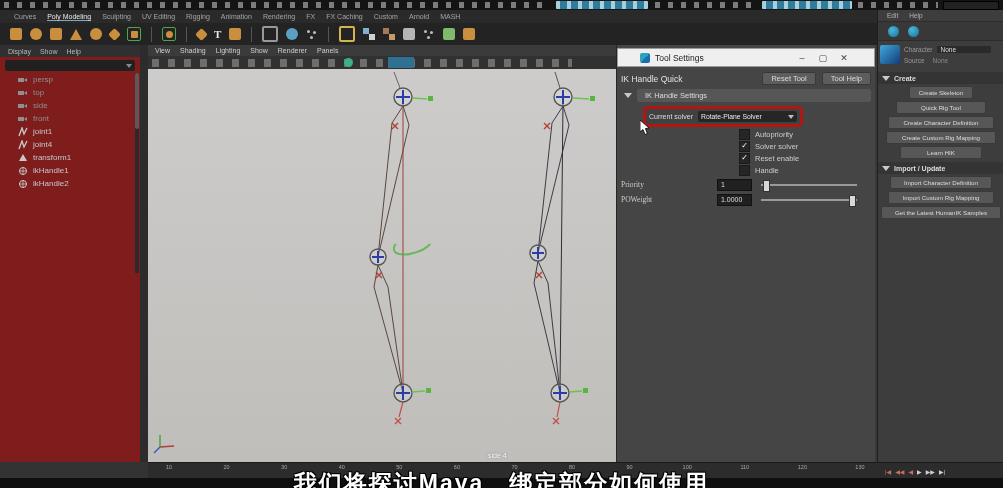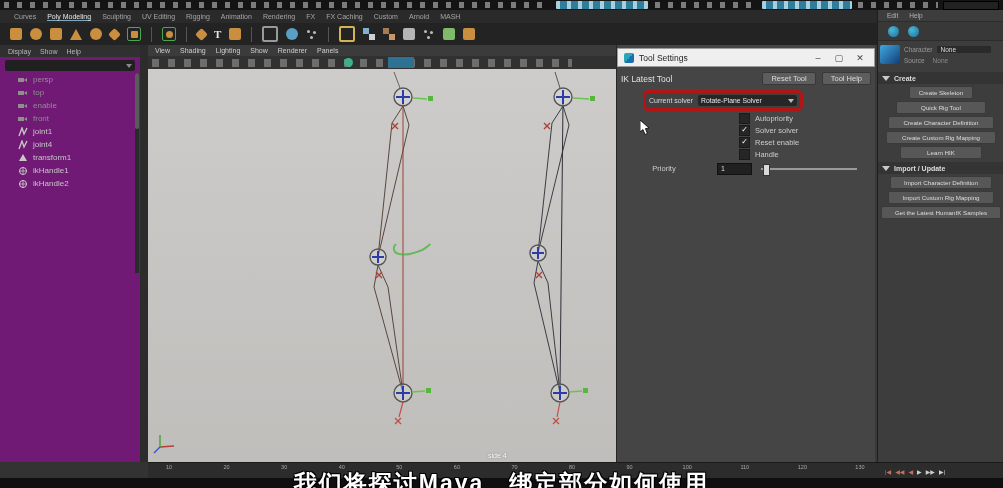--- a/index.html
+++ b/index.html
@@ -32,21 +32,21 @@
   .tt{background:none;color:#e8e8e8;font:bold 11px "Liberation Serif",serif;width:auto;line-height:12px;}
   .sep{display:inline-block;width:1px;height:15px;background:#555;margin:0 6px;border-radius:0;}
   .pair{background:none;position:relative;}
   .pair i,.pair em{position:absolute;width:6px;height:6px;display:block;}
   .pair i{left:0;top:0;} .pair em{right:0;bottom:0;}
   .dots{background:none;position:relative;}
   .dots::before{content:"";position:absolute;left:1px;top:2px;width:3px;height:3px;border-radius:50%;background:#bbb;
                 box-shadow:6px 1px 0 #bbb,3px 6px 0 #bbb;}
 
   
-  .outliner{position:absolute;left:0;top:45px;width:140px;height:417px;background:#701a75;border-right:1px solid #232323;}
+  .outliner{position:absolute;left:0;top:45px;width:140px;height:417px;background:#7f1d1d;border-right:1px solid #232323;}
   .ol-menus{height:12px;display:flex;gap:9px;align-items:center;padding-left:8px;font-size:7px;color:#b8b8b8;background:#303030;}
   .ol-search{margin:3px 5px 2px 5px;height:11px;background:#202020;border-radius:2px;position:relative;}
   .ol-search::after{content:"";position:absolute;right:3px;top:4px;border-left:3px solid transparent;border-right:3px solid transparent;border-top:4px solid #888;}
   .ol-list{font-size:8px;color:#c6c6c6;}
   .ol-row{display:flex;align-items:center;height:13px;padding-left:18px;gap:5px;}
   .ol-row.cam{color:#8f8f8f;}
   .ol-scroll{position:absolute;right:1px;top:28px;width:4px;height:200px;background:#2a2a2a;}
   .ol-thumb{width:4px;height:56px;background:#5a5a5a;border-radius:2px;}
 
   .vstrip{position:absolute;left:140px;top:45px;width:8px;height:417px;background:#2c2c2c;}
@@ -65,40 +65,40 @@
   .watermark{position:absolute;left:344px;top:233px;z-index:30;color:#2d53de;font-weight:bold;white-space:nowrap;opacity:.9;}
   .wm-brand{font-size:18px;margin-right:24px;letter-spacing:2px;}
   .wm-url{font-size:15px;letter-spacing:7px;}
   .wm-swoosh{position:absolute;left:392px;top:234px;width:38px;height:16px;z-index:29;
              border:2px solid transparent;border-left:2px solid #49b23c;border-bottom:2px solid #49b23c;
              border-radius:50%;transform:rotate(-18deg);opacity:.75;}
 
   
   .toolsregion{position:absolute;left:616px;top:45px;width:258px;height:417px;background:#454545;border-left:1px solid #262626;}
   .toolwin{position:absolute;left:0;top:3px;width:258px;}
-  .tw-title{height:17px;background:#efefef;display:flex;align-items:center;padding:0 6px;gap:5px;border:1px solid #9a9a9a;}
+  .tw-title{height:17px;background:#efefef;display:flex;align-items:center;padding:0 22px;gap:5px;border:1px solid #9a9a9a;}
   .tw-icon{width:10px;height:10px;background:linear-gradient(135deg,#2aa6b8 50%,#1b6fae 50%);border-radius:2px;}
   .tw-ttl{font-size:8.5px;color:#222;flex:1;}
   .tw-ctrl{font-size:9px;color:#444;width:16px;text-align:center;}
   .tw-body{background:#454545;padding:4px 4px 6px 4px;}
   .tw-toolrow{display:flex;align-items:center;height:15px;}
   .tw-toolname{font-size:8.5px;color:#e2e2e2;flex:1;}
   .tw-btn{font-size:7.5px;color:#ddd;background:#5d5d5d;border:1px solid #383838;border-radius:2px;padding:1px 8px;margin-left:6px;}
   .tw-section{display:flex;align-items:center;margin-top:3px;}
   .tw-arrow{width:0;height:0;border-left:4px solid transparent;border-right:4px solid transparent;border-top:5px solid #c9c9c9;margin:0 5px 0 3px;}
   .tw-secbar{flex:1;background:#565656;border-radius:2px;height:13px;line-height:13px;font-size:7.5px;color:#ddd;padding-left:8px;}
   .tw-redbox{margin:4px 0 2px 22px;width:148px;border:3px solid #b31414;border-radius:5px;padding:2px 3px;display:flex;align-items:center;gap:5px;background:#414141;}
   .tw-solverlabel{font-size:7px;color:#ddd;white-space:nowrap;}
   .tw-dropdown{flex:1;background:#262626;height:11px;border-radius:2px;display:flex;align-items:center;font-size:6.8px;color:#e8e8e8;padding:0 3px;white-space:nowrap;}
   .tw-ddarrow{margin-left:auto;width:0;height:0;border-left:3px solid transparent;border-right:3px solid transparent;border-top:4px solid #bbb;}
   .tw-cbrow{display:flex;align-items:center;gap:5px;margin:2px 0 0 118px;height:10px;}
   .tw-cb{width:9px;height:9px;background:#262626;border:1px solid #1a1a1a;color:#fff;font-size:8px;line-height:8px;text-align:center;}
   .tw-cblabel{font-size:7.5px;color:#ccc;white-space:nowrap;text-align:center;}
   .tw-sliderrow{display:flex;align-items:center;margin-top:4px;height:11px;}
-  .tw-sllabel{width:86px;text-align:center;font-size:7.5px;color:#ccc;margin-right:10px;}
+  .tw-sllabel{width:86px;text-align:left;font-size:7.5px;color:#ccc;margin-right:10px;font-family:Liberation Serif, serif;}
   .tw-slval{width:30px;background:#202020;color:#ddd;font-size:7px;height:10px;line-height:10px;padding-left:3px;border:1px solid #111;}
   .tw-track{position:relative;width:96px;height:2px;background:#9a9a9a;margin-left:9px;}
   .tw-handle{position:absolute;top:-4px;width:5px;height:10px;background:#d8d8d8;border:1px solid #333;}
 
   
   .rightpanel{position:absolute;left:877px;top:10px;width:126px;height:452px;background:#3d3d3d;border-left:1px solid #1e1e1e;}
   .rp-menus{height:11px;display:flex;gap:11px;align-items:center;padding-left:9px;font-size:6.5px;color:#b5b5b5;}
   .rp-toolbar{height:18px;display:flex;gap:9px;align-items:center;padding-left:10px;background:#383838;border-top:1px solid #2c2c2c;border-bottom:1px solid #2c2c2c;}
   .rp-round{width:11px;height:11px;border-radius:50%;background:radial-gradient(circle at 35% 35%,#49b8d8,#1b6f9c);}
   .rp-char{display:flex;padding:4px 2px 2px 2px;gap:4px;}
@@ -216,21 +216,21 @@
             <rect x="0" y="2" width="6" height="4" fill="#8f8f8f"></rect>
             <path d="M6,4 L9,2 L9,6 Z" fill="#8f8f8f"></path>
           </svg>
         <span>top</span>
       </div>
       <div class="ol-row cam">
         <svg width="10" height="8">
             <rect x="0" y="2" width="6" height="4" fill="#8f8f8f"></rect>
             <path d="M6,4 L9,2 L9,6 Z" fill="#8f8f8f"></path>
           </svg>
-        <span>enable</span>
+        <span>side</span>
       </div>
       <div class="ol-row cam">
         <svg width="10" height="8">
             <rect x="0" y="2" width="6" height="4" fill="#8f8f8f"></rect>
             <path d="M6,4 L9,2 L9,6 Z" fill="#8f8f8f"></path>
           </svg>
         <span>front</span>
       </div>
       <div class="ol-row">
         <svg width="10" height="10">
@@ -347,23 +347,27 @@
     <div class="toolwin">
       <div class="tw-title">
         <span class="tw-icon"></span>
         <span class="tw-ttl">Tool Settings</span>
         <span class="tw-ctrl">–</span>
         <span class="tw-ctrl">▢</span>
         <span class="tw-ctrl">✕</span>
       </div>
       <div class="tw-body">
         <div class="tw-toolrow">
-          <span class="tw-toolname">IK Latest Tool</span>
+          <span class="tw-toolname">IK Handle Quick</span>
           <span class="tw-btn">Reset Tool</span>
           <span class="tw-btn">Tool Help</span>
+        </div>
+        <div class="tw-section">
+          <span class="tw-arrow"></span>
+          <span class="tw-secbar">IK Handle Settings</span>
         </div>
         <div class="tw-redbox">
           <span class="tw-solverlabel">Current solver</span>
           <span class="tw-dropdown">
             <span>Rotate-Plane Solver</span>
             <span class="tw-ddarrow"></span>
           </span>
         </div>
         <div class="tw-cbrow">
           <span class="tw-cb"></span>
@@ -379,20 +383,27 @@
         </div>
         <div class="tw-cbrow">
           <span class="tw-cb"></span>
           <span class="tw-cblabel">Handle</span>
         </div>
         <div class="tw-sliderrow">
           <span class="tw-sllabel">Priority</span>
           <span class="tw-slval">1</span>
           <span class="tw-track">
               <i class="tw-handle" style="left:2px;"></i>
+            </span>
+        </div>
+        <div class="tw-sliderrow">
+          <span class="tw-sllabel">POWeight</span>
+          <span class="tw-slval">1.0000</span>
+          <span class="tw-track">
+              <i class="tw-handle" style="left:88px;"></i>
             </span>
         </div>
       </div>
     </div>
   </div>
 
   <div class="rightpanel">
     <div class="rp-menus">
       <span>Edit</span>
       <span>Help</span>

